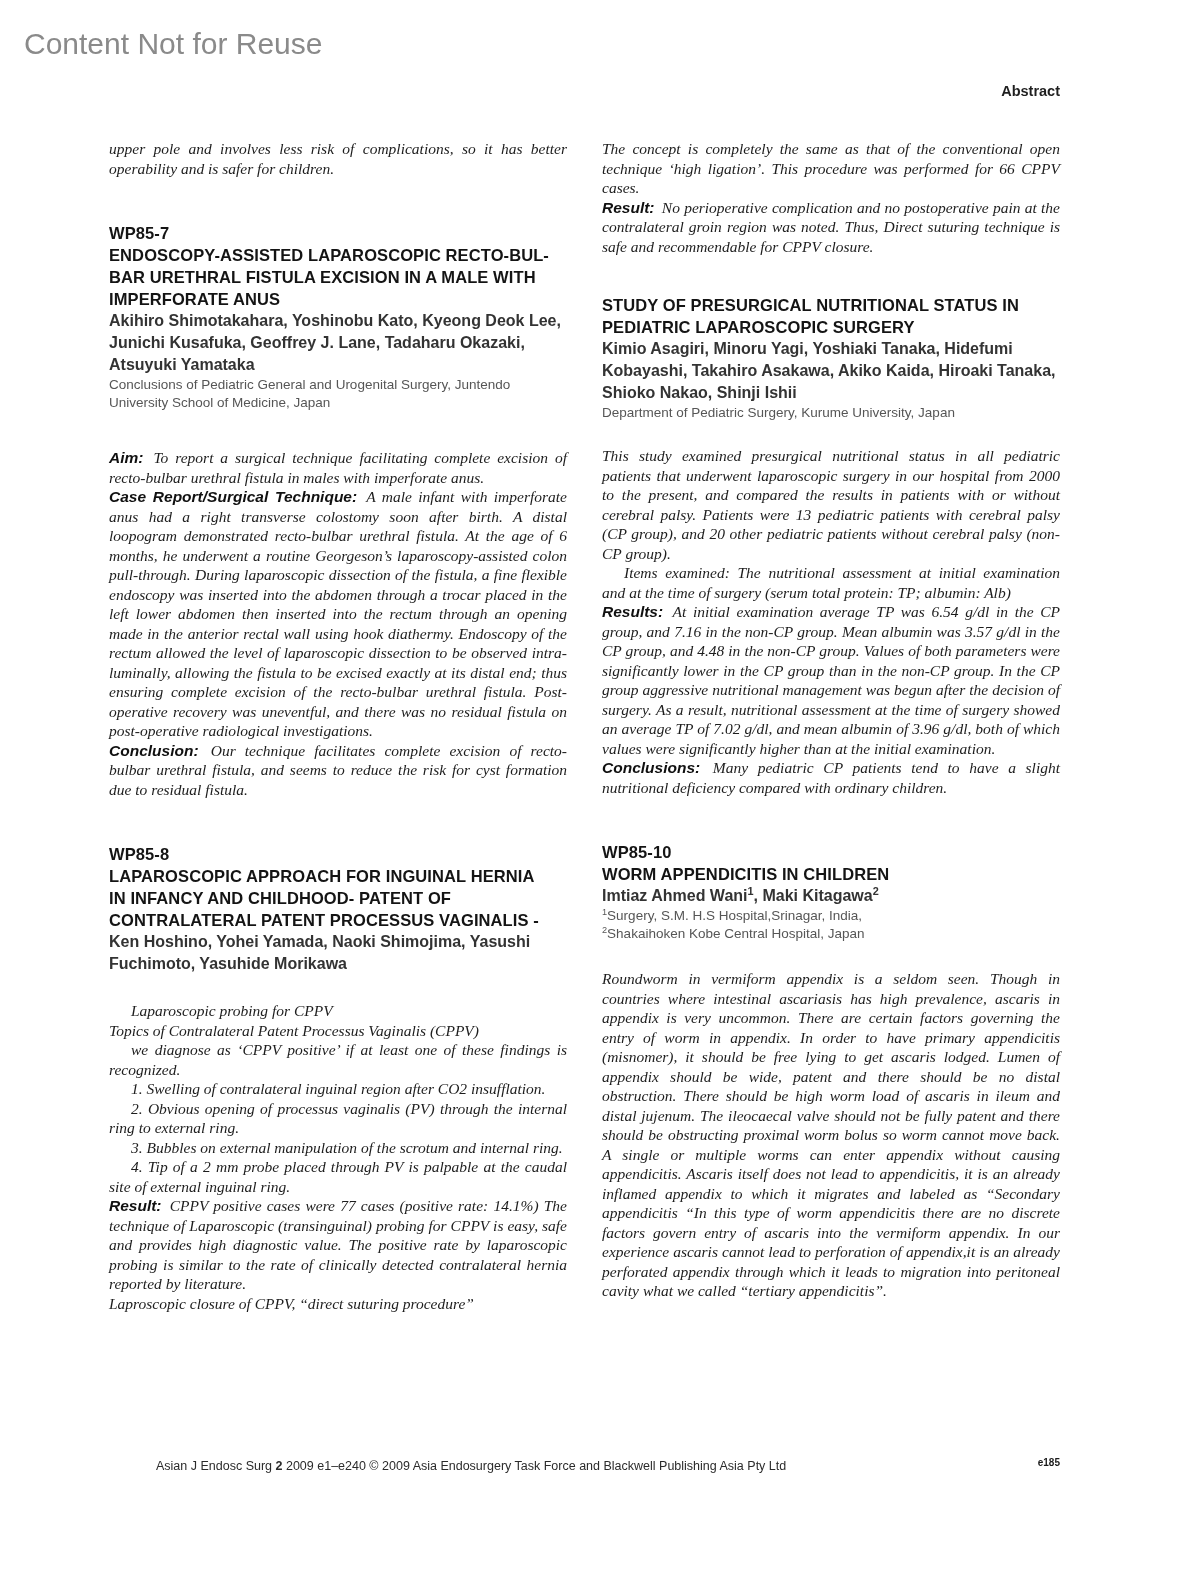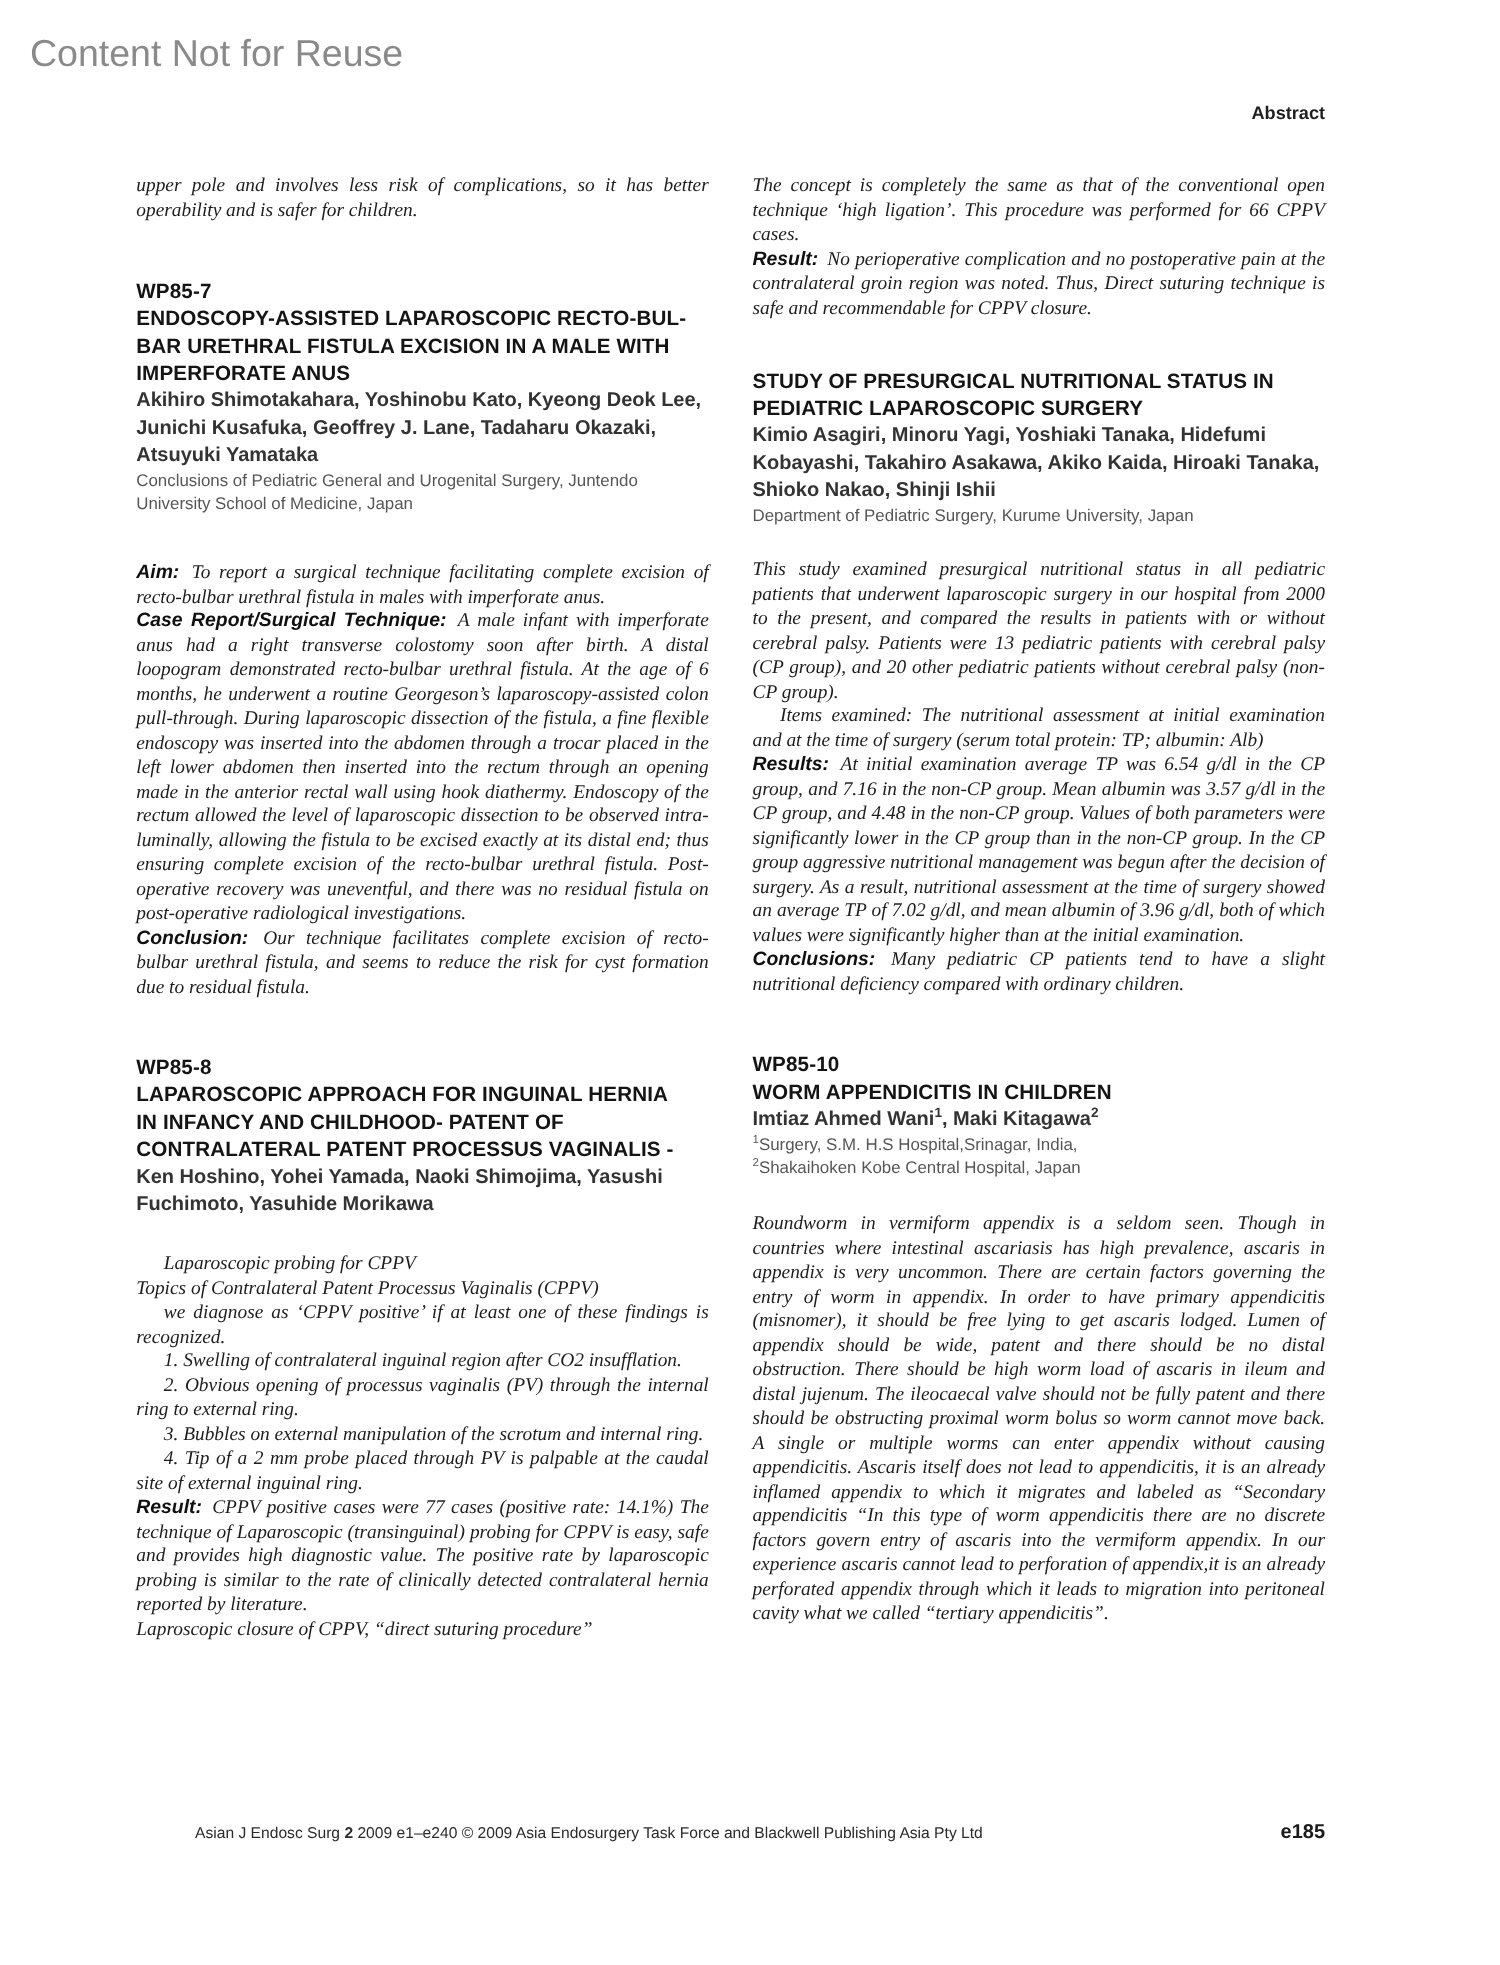--- a/index.html
+++ b/index.html
@@ -22,21 +22,21 @@
   .body-para { font-size:15.5px; line-height:19.5px; color:#1d1d1d; text-align:justify;font-style:italic; }
   .body-para.indent { text-indent:22px; }
   .run-label { font-family:"Liberation Sans", sans-serif; font-weight:bold;
     font-size:15.5px; color:#101010; margin-right:3px; }
   .run-sup { vertical-align:super; font-size:68%; line-height:0; }
   .gap { width:100%; }
   .footer-left { position:absolute; left:109px; top:1459px; width:760px;
     font-family:"Liberation Sans", sans-serif; font-size:12.5px; color:#2b2b2b;margin-left:47px; }
   .footer-left .bold { font-weight:bold; }
   .footer-page { position:absolute; left:602px; top:1457px; width:458px; text-align:right;
-    font-family:"Liberation Sans", sans-serif; font-weight:bold; font-size:16px; color:#1a1a1a; }
+    font-family:"Liberation Sans", sans-serif; font-weight:bold; font-size:10px; color:#1a1a1a; }
 </style>
 </head>
 <body>
 
 <div class="watermark">Content Not for Reuse</div>
 <div class="page-label">Abstract</div>
 
 <div class="col col-left" id="col-left">
     <p class="body-para"><span>upper pole and involves less risk of complications, so it has better operability and is safer for children.</span></p>
     <div class="gap" style="height: 44px;"></div>

